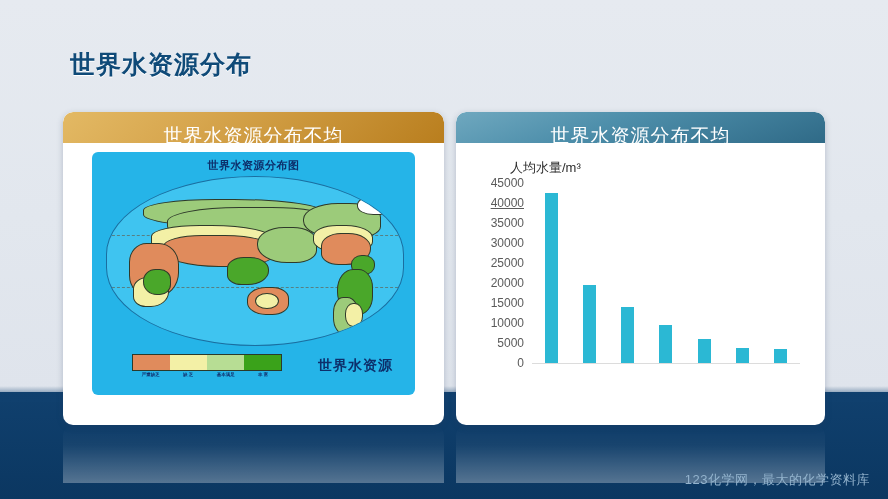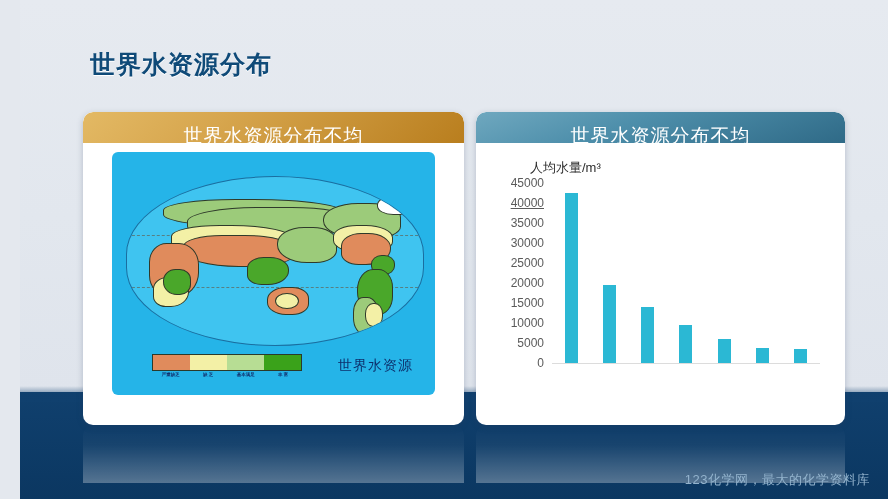--- a/index.html
+++ b/index.html
@@ -2,21 +2,21 @@
 <html><head>
 <meta charset="utf-8">
 <style>
   html,body{margin:0;padding:0;}
   body{
     width:888px;height:499px;overflow:hidden;
     font-family:"Liberation Sans","DejaVu Sans",sans-serif;
     background:#e4e8ee;
     position:relative;
   }
-  .slide{position:absolute;inset:0;margin-left:20px;}
+  .slide{position:absolute;inset:0;}
 
   
   .bg-top{
     position:absolute;left:0;top:0;width:888px;height:392px;
     background:linear-gradient(180deg,#e6eaf0 0%,#e2e7ee 55%,#dfe4ec 100%);
   }
   .bg-bottom{
     position:absolute;left:0;top:392px;width:888px;height:107px;
     background:linear-gradient(180deg,#0d3d६b 0%,#0c3a66 100%);
     background:linear-gradient(180deg,#10406e 0%,#0b3761 100%);
@@ -96,21 +96,21 @@
   .legend-bar span{flex:1;display:block;}
   .legend-labels{
     display:flex;margin-top:1px;
   }
   .legend-labels span{
     flex:1;text-align:center;font-size:4.5px;color:#10306e;font-weight:bold;
     white-space:nowrap;
   }
   .map-caption{
     position:absolute;right:22px;top:205px;
-    color:#0d2f6b;font-size:14px;font-weight:normal;letter-spacing:1px;
+    color:#0d2f6b;font-size:14px;font-weight:bold;letter-spacing:1px;
   }
 
   
   .chart-title{
     position:absolute;left:54px;top:16px;
     font-size:13px;color:#2b2b2b;
   }
   .chart-area{
     position:absolute;left:20px;top:40px;width:330px;height:205px;
   }
@@ -172,20 +172,21 @@
   <div class="bg-bottom"></div>
   <div class="bg-bottom-glow"></div>
 
   <div class="page-title">世界水资源分布</div>
 
   <div class="card card-left">
     <div class="card-header hdr-gold">世界水资源分布不均</div>
     <div class="card-body">
 
       <div class="map-wrap">
+        <div class="map-title">世界水资源分布图</div>
 
         <div class="globe">
 
           <div class="ocean-line" style="top:58px;"></div>
           <div class="ocean-line" style="top:110px;"></div>
 
           <div class="land grn" style="left:36px;top:22px;width:180px;height:26px;border-radius:40% 50% 30% 45%;"></div>
           <div class="land grn" style="left:60px;top:30px;width:160px;height:30px;border-radius:45% 35% 50% 40%;"></div>
           <div class="land yel" style="left:44px;top:48px;width:120px;height:26px;border-radius:40% 50% 45% 35%;"></div>
           <div class="land org" style="left:56px;top:58px;width:110px;height:30px;border-radius:35% 45% 40% 50%;"></div>

